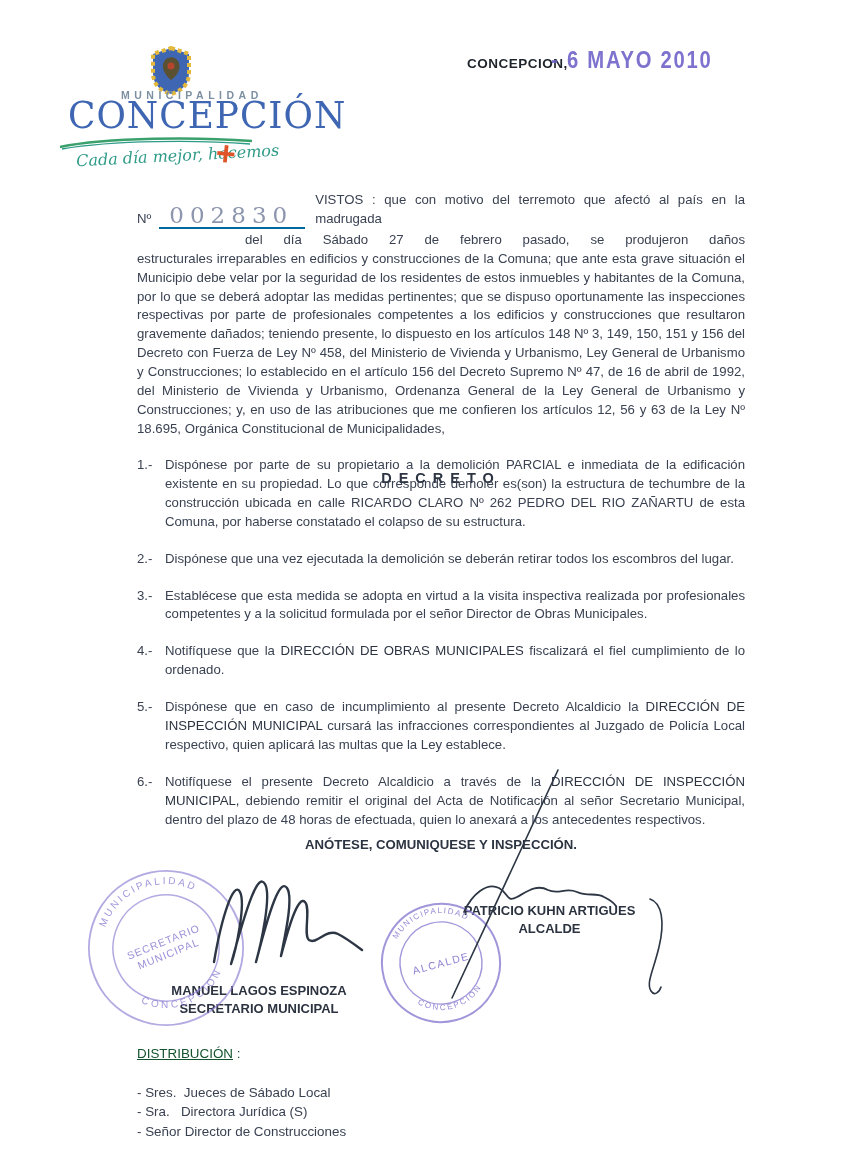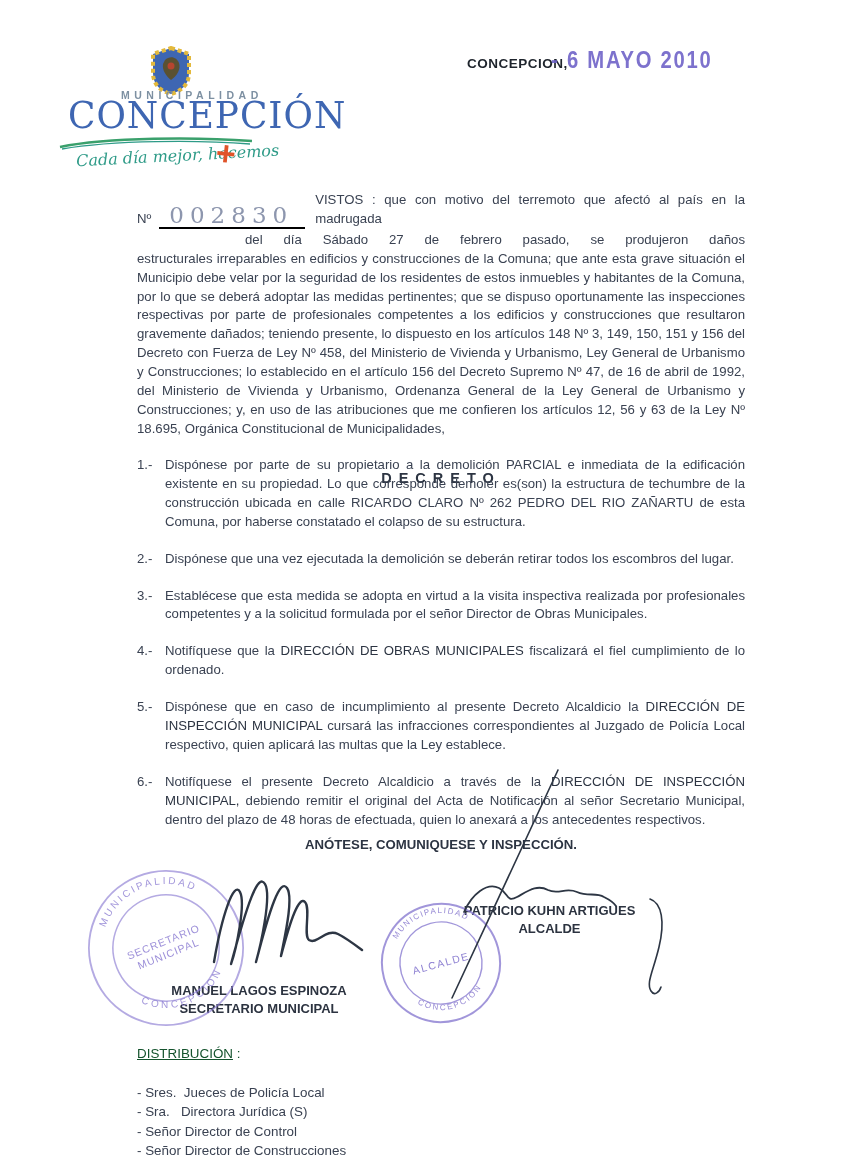--- a/index.html
+++ b/index.html
@@ -24,21 +24,21 @@
   .date-city{position:absolute;left:467px;top:56px;font-size:13.5px;font-weight:bold;
     color:#1e242c;letter-spacing:.5px;}
   .date-stamp{position:absolute;left:551px;top:47px;font-size:23px;font-weight:bold;
     color:#6f63c8;letter-spacing:2px;transform:scaleX(.88);transform-origin:left;opacity:.9;}
   
   .col{position:absolute;left:137px;width:608px;font-size:13.2px;line-height:18.9px;}
   .vistos{top:191px;}
   .vistos-row1{display:flex;align-items:flex-end;}
   .num-label{padding-bottom:2px;}
   .num-stamp{margin:0 10px 2px 8px;font-family:"DejaVu Serif",serif;font-size:23px;
-    line-height:21px;letter-spacing:6px;color:#8d96ae;border-bottom:2px solid #000000;
+    line-height:21px;letter-spacing:6px;color:#8d96ae;border-bottom:2px solid #0369a1;
     padding:0 12px 1px 10px;}
   .vistos-line1{flex:1;text-align:justify;text-align-last:justify;padding-bottom:2px;}
   .vistos-line2{margin-left:108px;text-align:justify;text-align-last:justify;}
   .vistos-body{text-align:justify;}
   .decreto-heading{top:421px;text-align:center;font-weight:bold;font-size:14.5px;
     letter-spacing:7px;color:#2c3442;}
   .items{top:456px;}
   .item{display:flex;margin-bottom:18px;}
   .item-num{width:28px;flex:0 0 28px;}
   .item-text{flex:1;text-align:justify;}
@@ -165,19 +165,18 @@
 
     <path d="M 214,962 C 222,915 234,880 240,892 C 246,904 236,950 231,964 C 247,905 258,872 265,884 C 272,896 260,948 256,962 C 270,908 280,878 287,888 C 294,898 284,940 281,956 C 291,918 299,896 305,902 C 311,908 303,936 309,940 C 317,945 326,928 338,934 C 346,938 354,944 362,950" fill="none" stroke="#2d3644" stroke-width="2.4" stroke-linecap="round" stroke-linejoin="round"></path>
 
     <path d="M 558,770 C 522,848 486,926 452,998" fill="none" stroke="#2d3644" stroke-width="1.6" stroke-linecap="round"></path>
     <path d="M 464,912 C 472,894 487,882 499,888 C 509,893 506,903 517,897 C 528,891 537,884 548,890 C 558,895 566,887 577,892 C 588,897 596,892 604,897 C 610,900 614,903 616,906" fill="none" stroke="#2d3644" stroke-width="1.8" stroke-linecap="round"></path>
     <path d="M 650,899 C 662,903 665,922 659,947 C 653,972 646,983 651,991 C 654,996 659,993 661,987" fill="none" stroke="#2d3644" stroke-width="1.6" stroke-linecap="round"></path>
   </svg>
 
   <div class="distribution">
     <div class="dist-heading"><span class="u">DISTRIBUCIÓN</span><span> :</span></div>
-    <div class="dist-item">- Sres.  Jueces de Policía Local</div>
+    <div class="dist-item">- Sres.  Jueces de Sábado Local</div>
     <div class="dist-item">- Sra.   Directora Jurídica (S)</div>
-    <div class="dist-item">- Señor Director de Control</div>
     <div class="dist-item">- Señor Director de Construcciones</div>
   </div>
 
 </div>
 
 </body></html>

